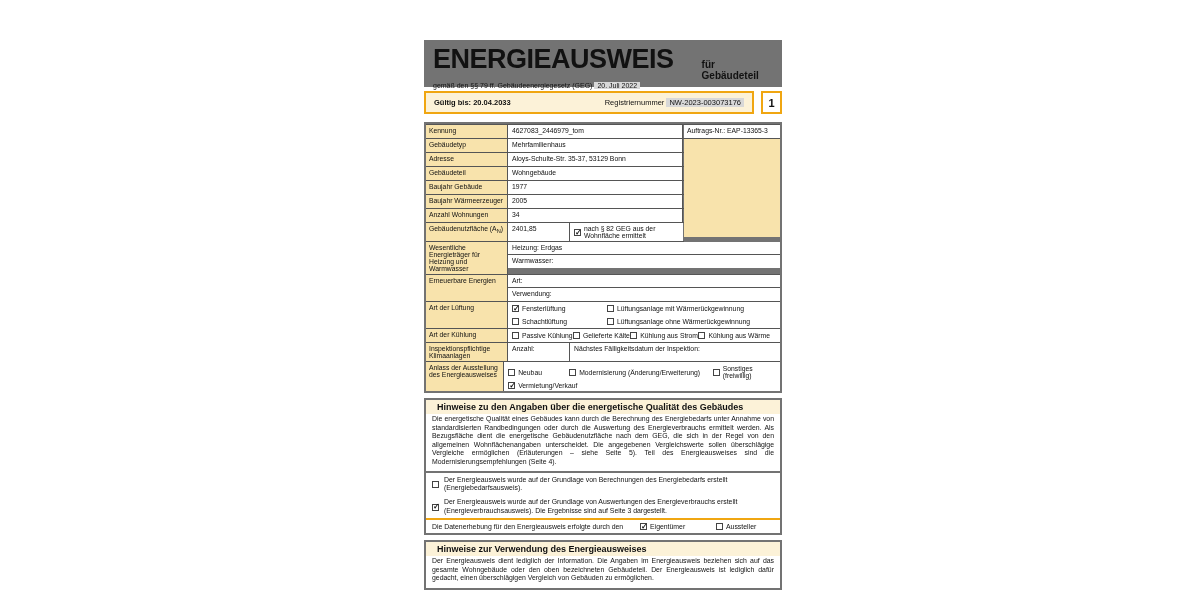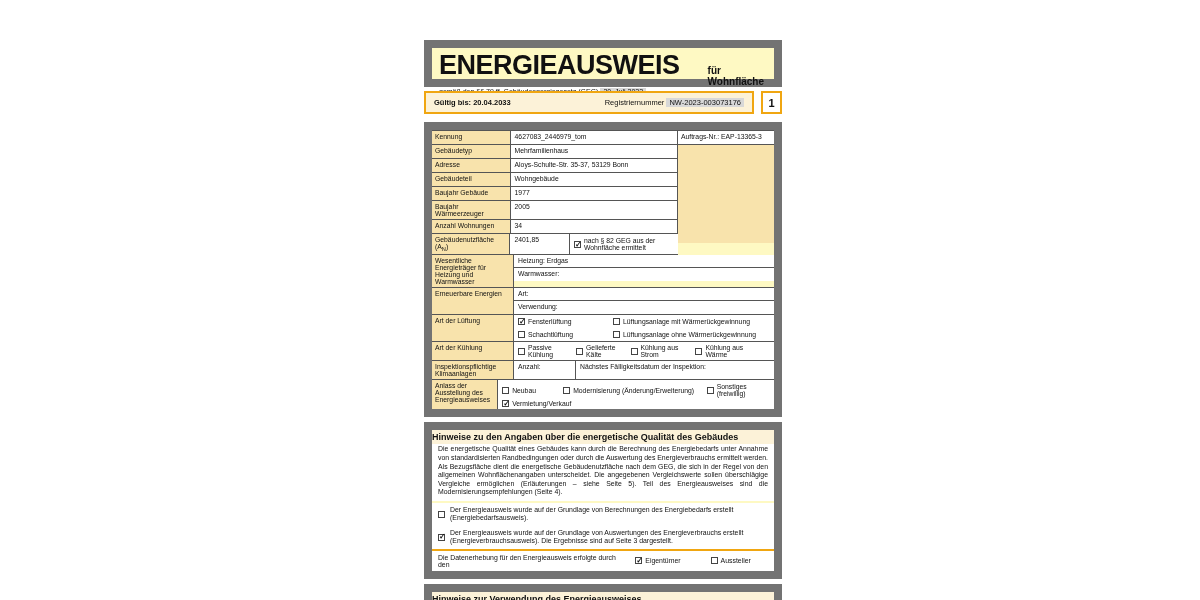--- a/index.html
+++ b/index.html
@@ -1,21 +1,21 @@
 <!DOCTYPE html>
 <html><head>
 <meta charset="utf-8">
 <style>
   * { margin:0; padding:0; box-sizing:border-box; }
   html,body { width:1200px; height:600px; background:#ffffff; font-family:"Liberation Sans", sans-serif; color:#111; }
   .canvas { position:relative; width:1200px; height:600px; background:#fff; overflow:hidden; }
   .doc { position:absolute; left:424px; top:40px; width:358px; }
 
   
-  .obox { border:8px solid #737373; background:#fef9c3; }
+  .obox { border:2px solid #737373; background:#737373; }
   .band { background:#FCF2D8; }
   .chip { background:#D8D8D8; padding:0 3px; display:inline-block; }
   b, .bold { font-weight:normal; }
 
   
   .hdr { height:47px; padding:3px 7px 2px 7px; margin-bottom:4px; }
   .hdr-titlerow { display:flex; align-items:baseline; }
   .hdr-title { font-size:27px; font-weight:bold; letter-spacing:-0.5px; line-height:28px; }
   .hdr-sub { font-size:10px; font-weight:bold; margin-left:28px; }
   .hdr-law { font-size:7px; margin-top:1px; }
@@ -45,37 +45,37 @@
   .grp .stack .sub { border-bottom:1px solid #555; padding:2px 4px; min-height:13px; background:#fff; }
   .grp .stack .sub:last-child { border-bottom:0; }
   .num-cell { width:62px; border-right:1px solid #555; padding:2px 4px; background:#fff; }
   .cbrow { display:flex; align-items:center; gap:3px; }
   .cb { width:7px; height:7px; min-width:7px; border:1px solid #444; background:#fff; display:inline-block; position:relative; }
   .cb.checked::after { content:"✓"; position:absolute; left:0px; top:-2px; font-size:8px; font-weight:bold; }
   .opt { display:inline-flex; align-items:center; gap:3px; }
 
   
   .notesbox { margin-bottom:5px; }
-  .notes-title { font-size:9px; font-weight:bold; padding:2px 0; }
+  .notes-title { font-size:9px; font-weight:bold; padding:2px 11px; }
   .para { font-size:6.9px; line-height:8.6px; padding:1px 6px 4px 6px; background:#fff; text-align:justify; }
   .cb-item { display:flex; gap:5px; padding:3px 6px; background:#fff; font-size:6.9px; line-height:8.4px; align-items:center; }
   .cb-item .cb { margin-top:1px; }
   .datarow { border-top:2px solid #F0A611; display:flex; align-items:center; padding:3px 6px; font-size:6.9px; background:#fff; gap:4px; }
   .datarow .spacer { flex:1; }
 </style>
 </head>
 <body>
 
 <div class="canvas">
   <div class="doc">
 
     <div class="obox hdr">
       <div class="hdr-titlerow">
         <span class="hdr-title">ENERGIEAUSWEIS</span>
-        <span class="hdr-sub">für Wohnfläche</span>
+        <span class="hdr-sub">für Gebäudeteil</span>
       </div>
       <div class="hdr-law">
         <span>gemäß den §§ 79 ff. Gebäudeenergiegesetz (GEG)</span>
         <span class="chip">20. Juli 2022</span>
       </div>
     </div>
 
     <div class="valrow">
       <div class="valband band">
         <span class="left">Gültig bis: 20.04.2033</span>

